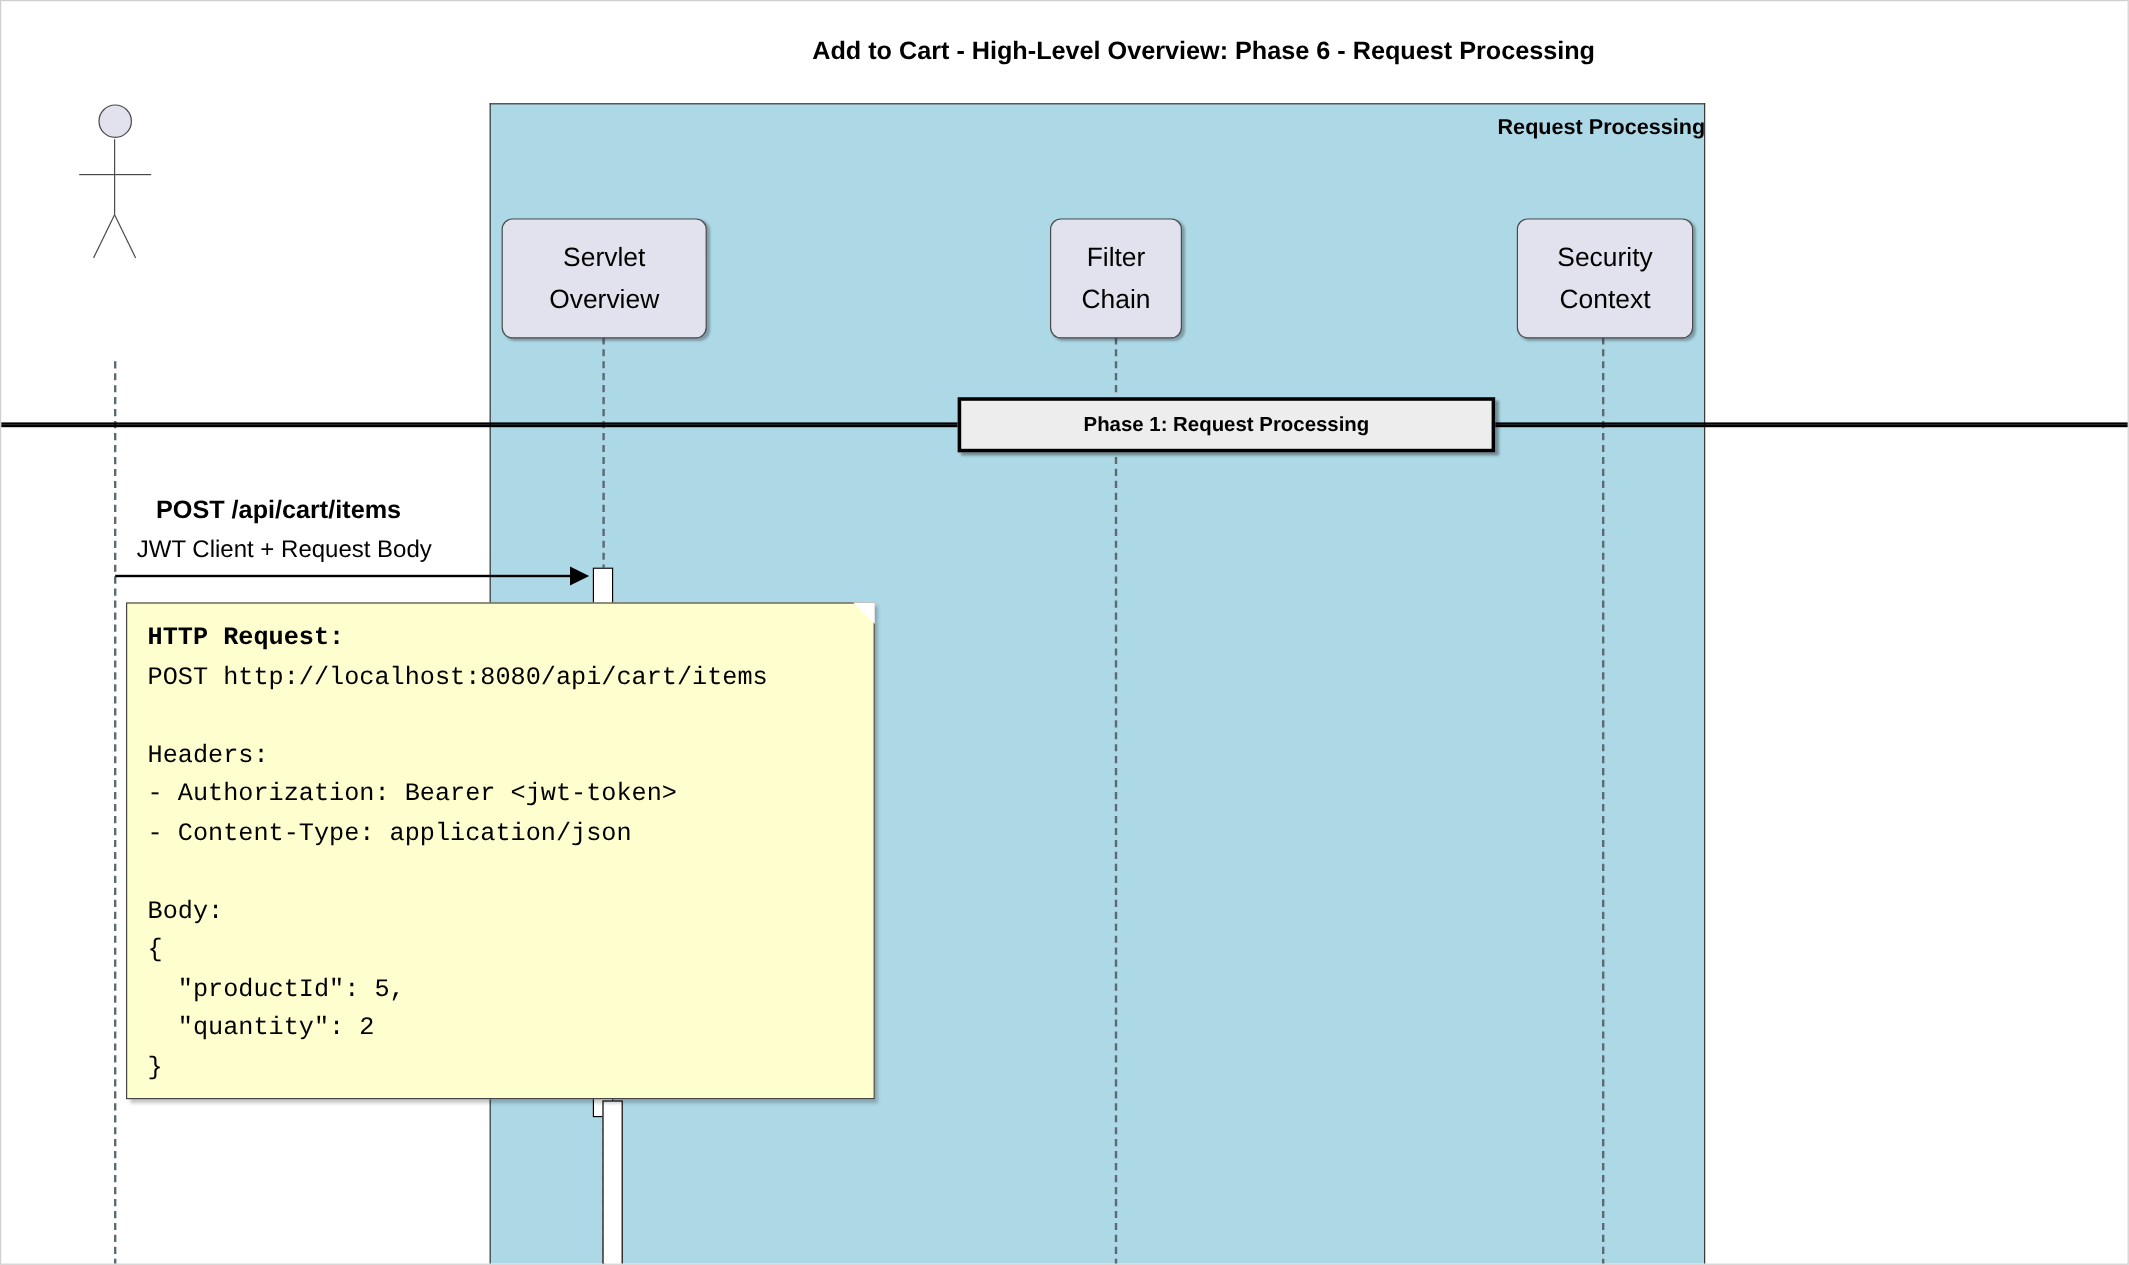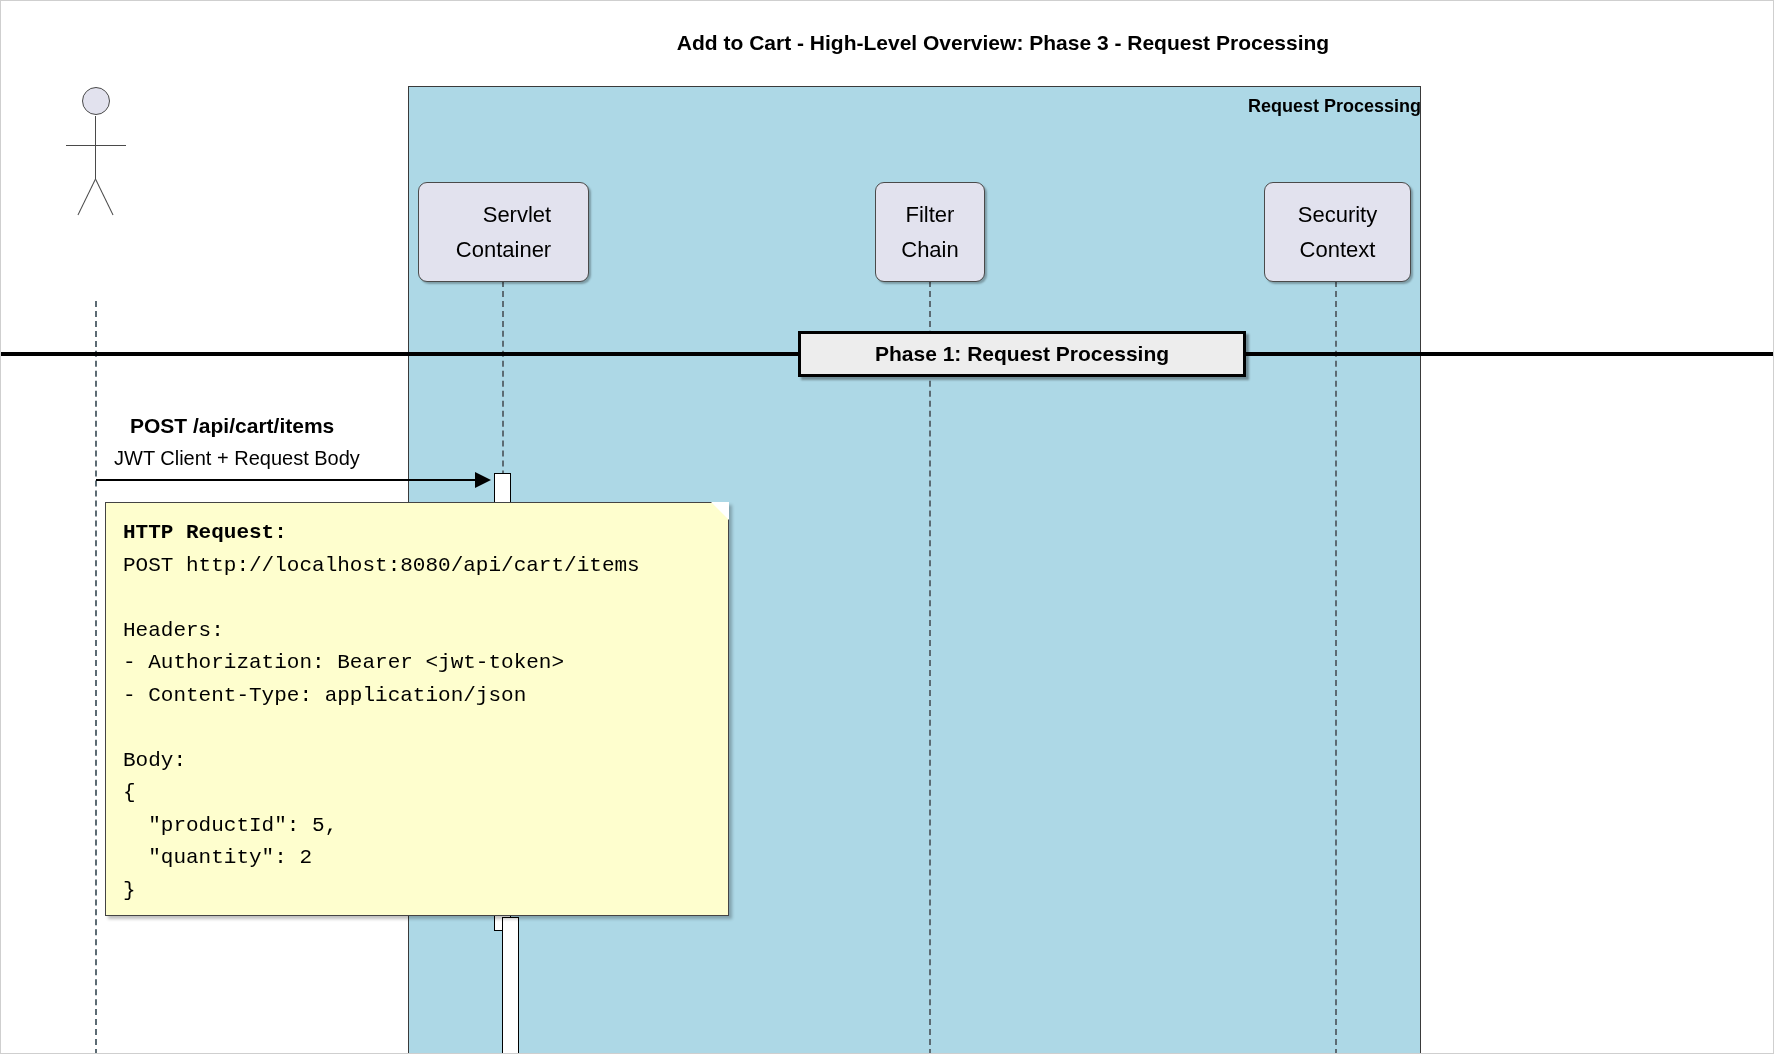--- a/index.html
+++ b/index.html
@@ -143,21 +143,21 @@
     border-bottom:2px solid #000000;
   }
   .divider-label{
     position:absolute;
     background:#EDEDED;
     border:3px solid #000000;
     box-sizing:border-box;
     display:flex;
     align-items:center;
     justify-content:center;
-    font-size:21px;
+    font-size:17px;
     font-weight:bold;
     color:#000000;
     white-space:nowrap;
     box-shadow:3px 3px 2px rgba(0,0,0,0.35);
   }
 
   
   .msg-line{
     position:absolute;
     height:0;
@@ -210,42 +210,42 @@
     font-weight:bold;
     font-size:21px;
     display:block;
   }
 </style>
 </head>
 <body>
 
 <div id="canvas">
 
-  <div class="diagram-title">Add to Cart - High-Level Overview: Phase 3 - Request Processing</div>
+  <div class="diagram-title">Add to Cart - High-Level Overview: Phase 6 - Request Processing</div>
 
   <div class="group-box"></div>
   <div class="group-title">Request Processing</div>
 
   <div class="actor">
     <div class="actor-head"></div>
     <div class="actor-body"></div>
     <div class="actor-arms"></div>
     <div class="actor-leg-l"></div>
     <div class="actor-leg-r"></div>
   </div>
 
   <div class="lifeline" style="left:94px; top:300px; height:754px;"></div>
   <div class="lifeline" style="left:501px; top:280px; height:774px;"></div>
   <div class="lifeline" style="left:928px; top:280px; height:774px;"></div>
   <div class="lifeline" style="left:1334px; top:280px; height:774px;"></div>
 
-  <div class="participant" style="left:417px; top:181px; width:171px; height:100px;text-align:right;">
+  <div class="participant" style="left:417px; top:181px; width:171px; height:100px;">
     <div>
       <div>Servlet</div>
-      <div>Container</div>
+      <div>Overview</div>
     </div>
   </div>
 
   <div class="participant" style="left:874px; top:181px; width:110px; height:100px;">
     <div>
       <div>Filter</div>
       <div>Chain</div>
     </div>
   </div>
 

